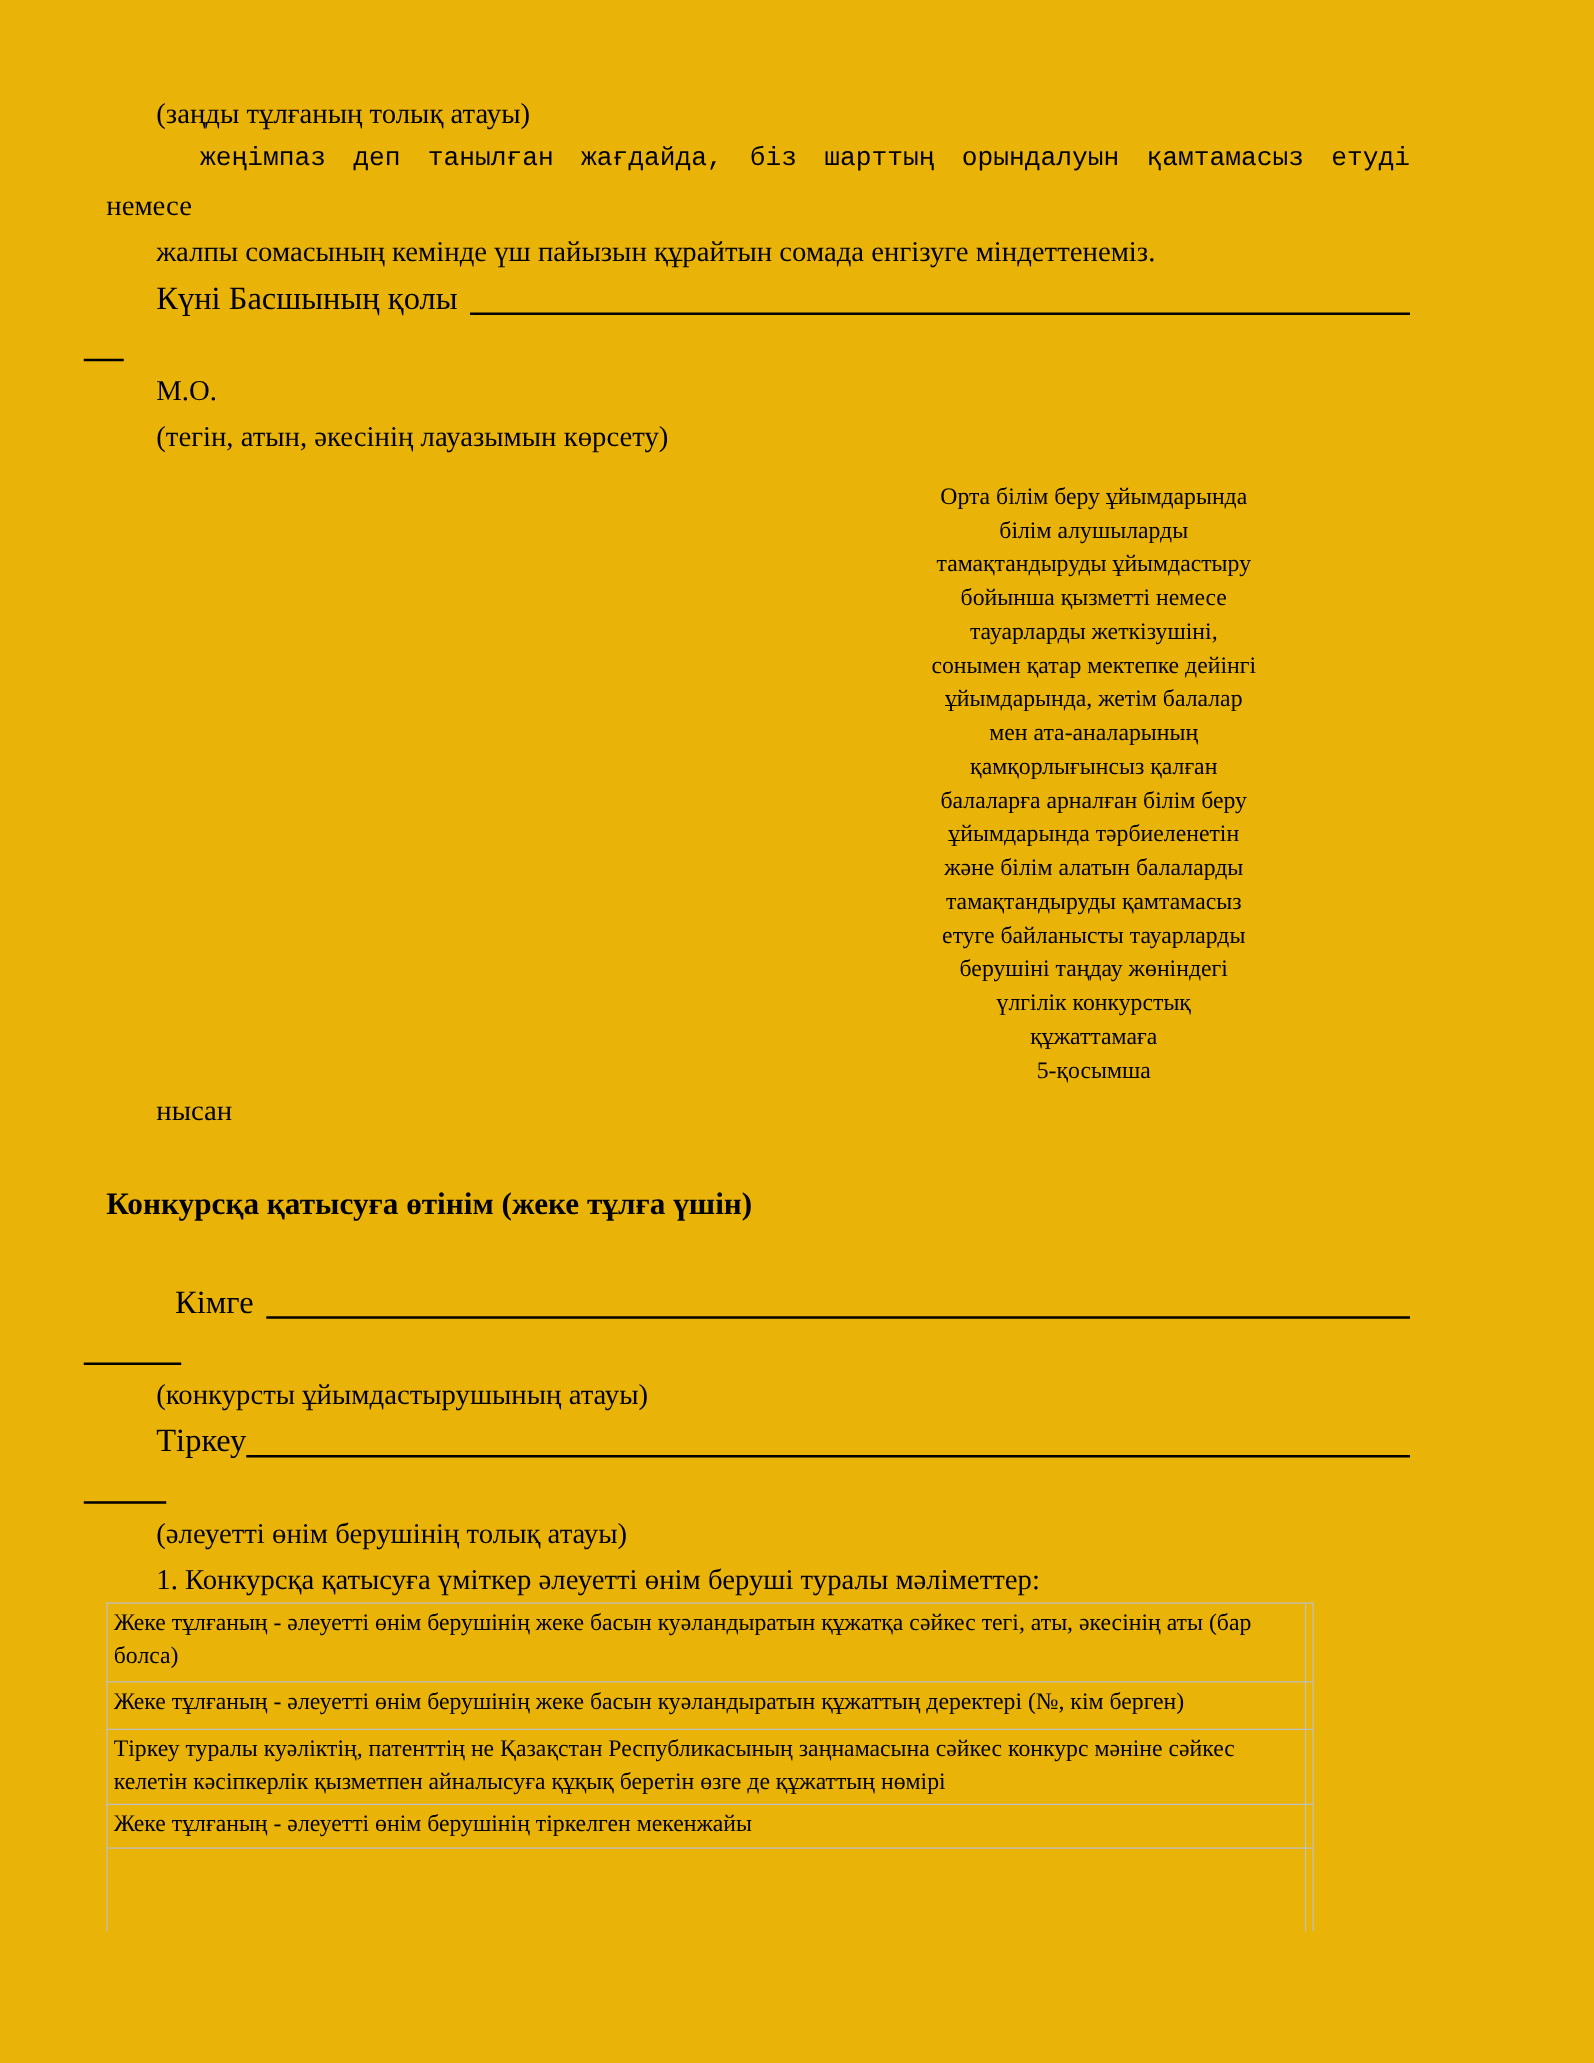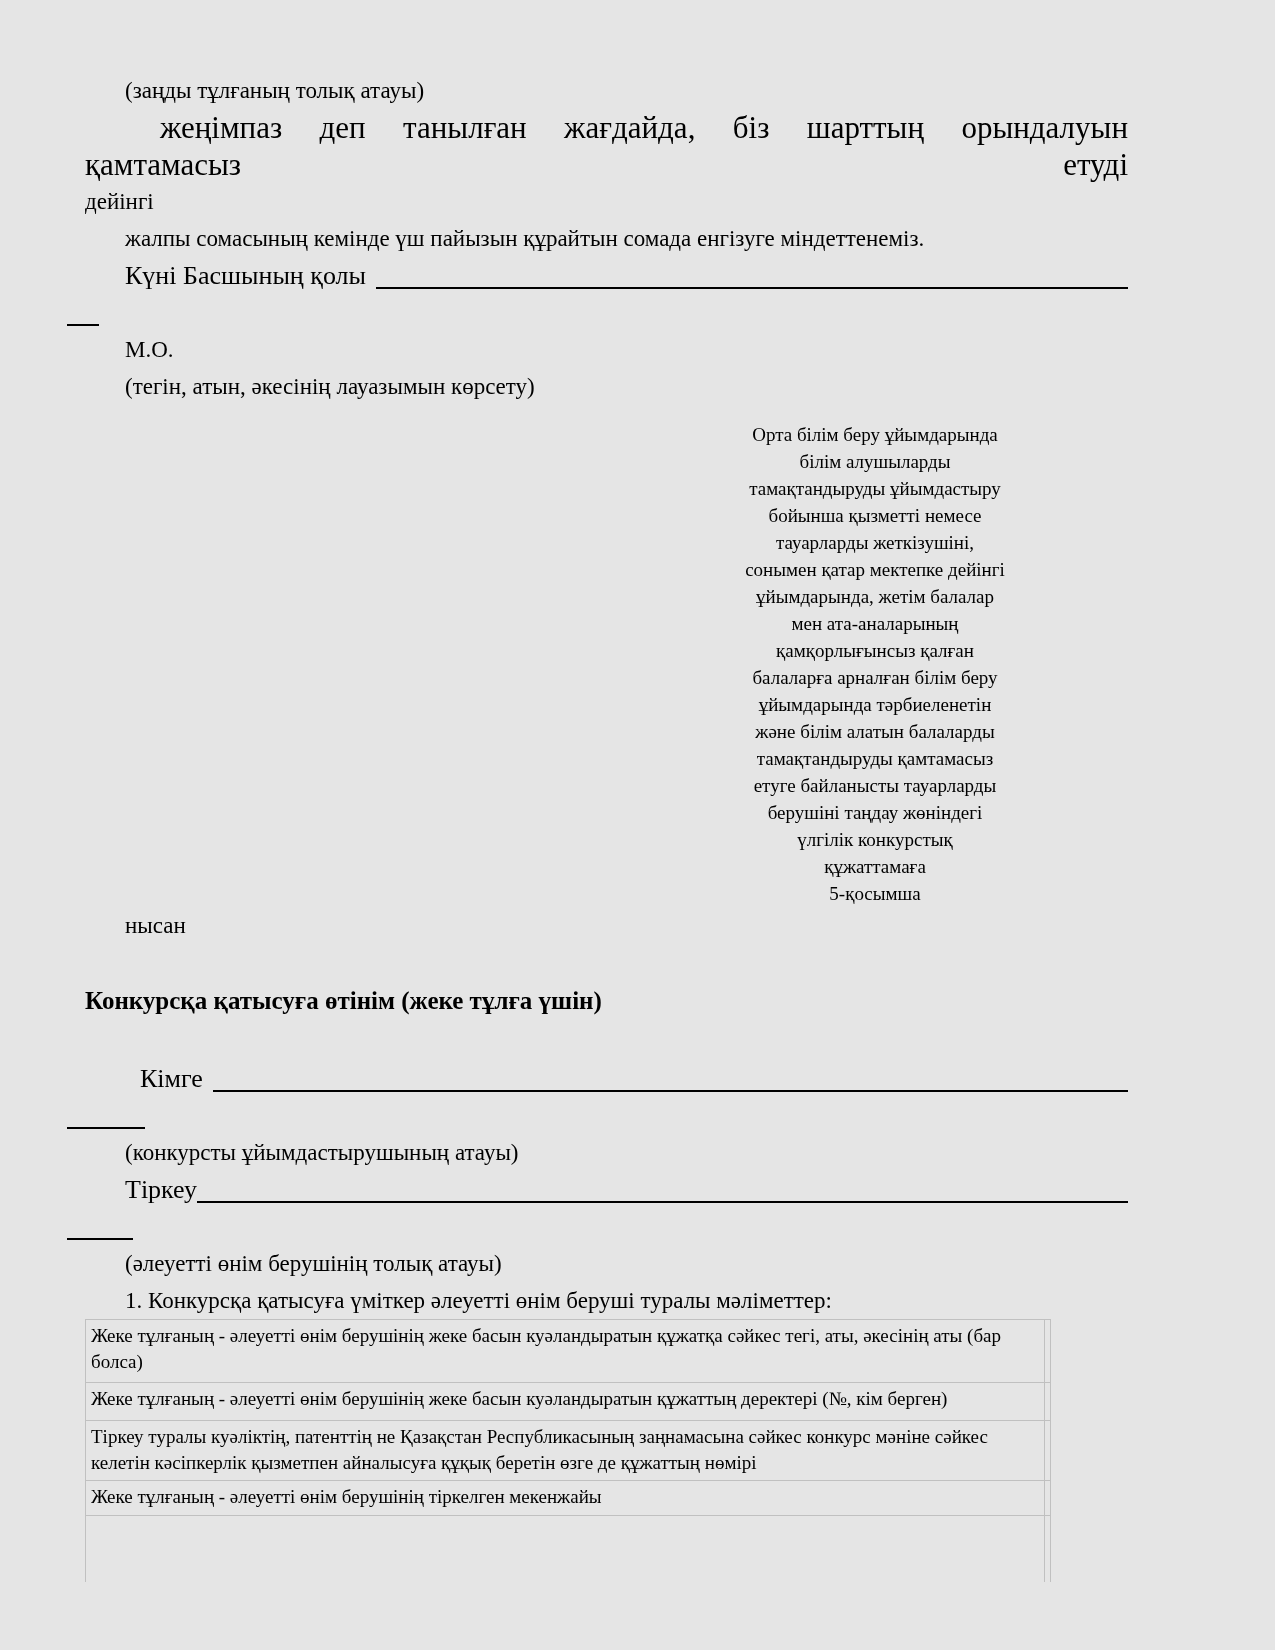--- a/index.html
+++ b/index.html
@@ -1,33 +1,33 @@
 <!DOCTYPE html>
 <html><head>
 <meta charset="utf-8">
 <style>
   html,body{margin:0;padding:0;background:#888;}
   .page{
     position:relative;
     width:1275px;height:1650px;
-    background:#e5e5e5;
+    background:#eab308;
     font-family:"Liberation Serif","DejaVu Serif",serif;
     color:#000000;
     box-sizing:border-box;
     padding:72px 147px 0 85px;
     overflow:hidden;
   }
   .bodyline{
     font-size:23px;line-height:37px;white-space:nowrap;
   }
   .indent{padding-left:40px;}
   .justline{
-    font-size:31px;line-height:37px;
+    font-size:21px;line-height:37px;
     text-align:justify;text-align-last:justify;
-    text-indent:75px;white-space:normal;word-spacing:6px;
+    text-indent:75px;white-space:normal;word-spacing:6px;font-family:Liberation Mono, monospace;
   }
   .sigrow{
     display:flex;align-items:flex-start;
     font-size:26px;line-height:37px;
   }
   .sigrow .label{white-space:nowrap;}
   .fill-line{
     flex:1;height:30px;border-bottom:2px solid #000;
   }
   .shortline-row{height:37px;}
@@ -61,21 +61,21 @@
 </style>
 </head>
 <body>
 
 <div class="page">
 
   <div class="bodyline indent">(заңды тұлғаның толық атауы)</div>
 
   <div class="justline">жеңімпаз деп танылған жағдайда, біз шарттың орындалуын қамтамасыз етуді</div>
 
-  <div class="bodyline">дейінгі</div>
+  <div class="bodyline">немесе</div>
 
   <div class="bodyline indent">жалпы сомасының кемінде үш пайызын құрайтын сомада енгізуге міндеттенеміз.</div>
 
 
   <div class="sigrow indent">
     <span class="label">Күні Басшының қолы</span>
     <span class="fill-line" style="margin-left:10px;"></span>
   </div>
 
   <div class="shortline-row">

